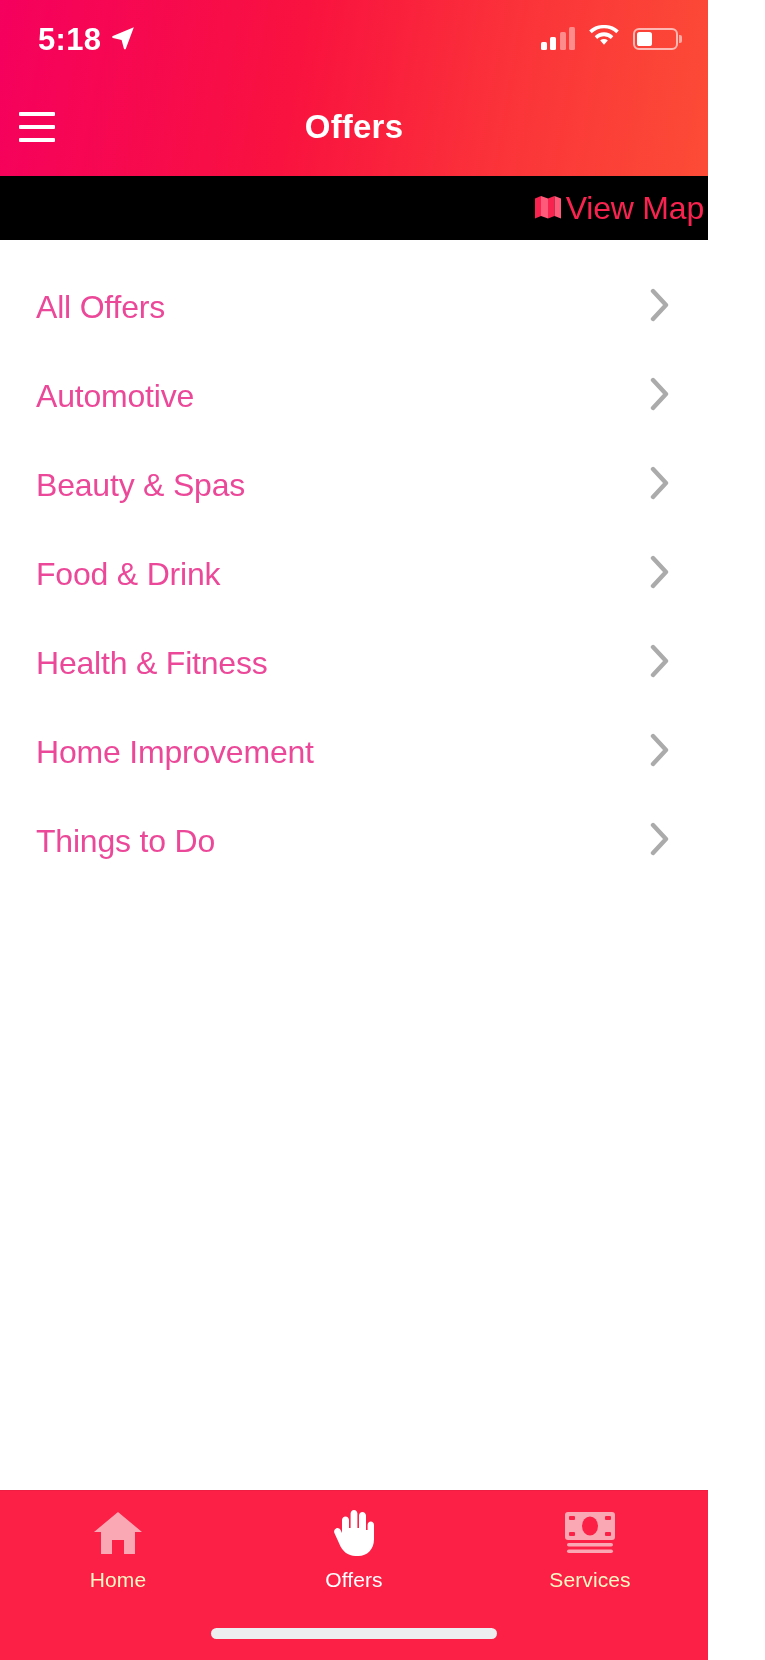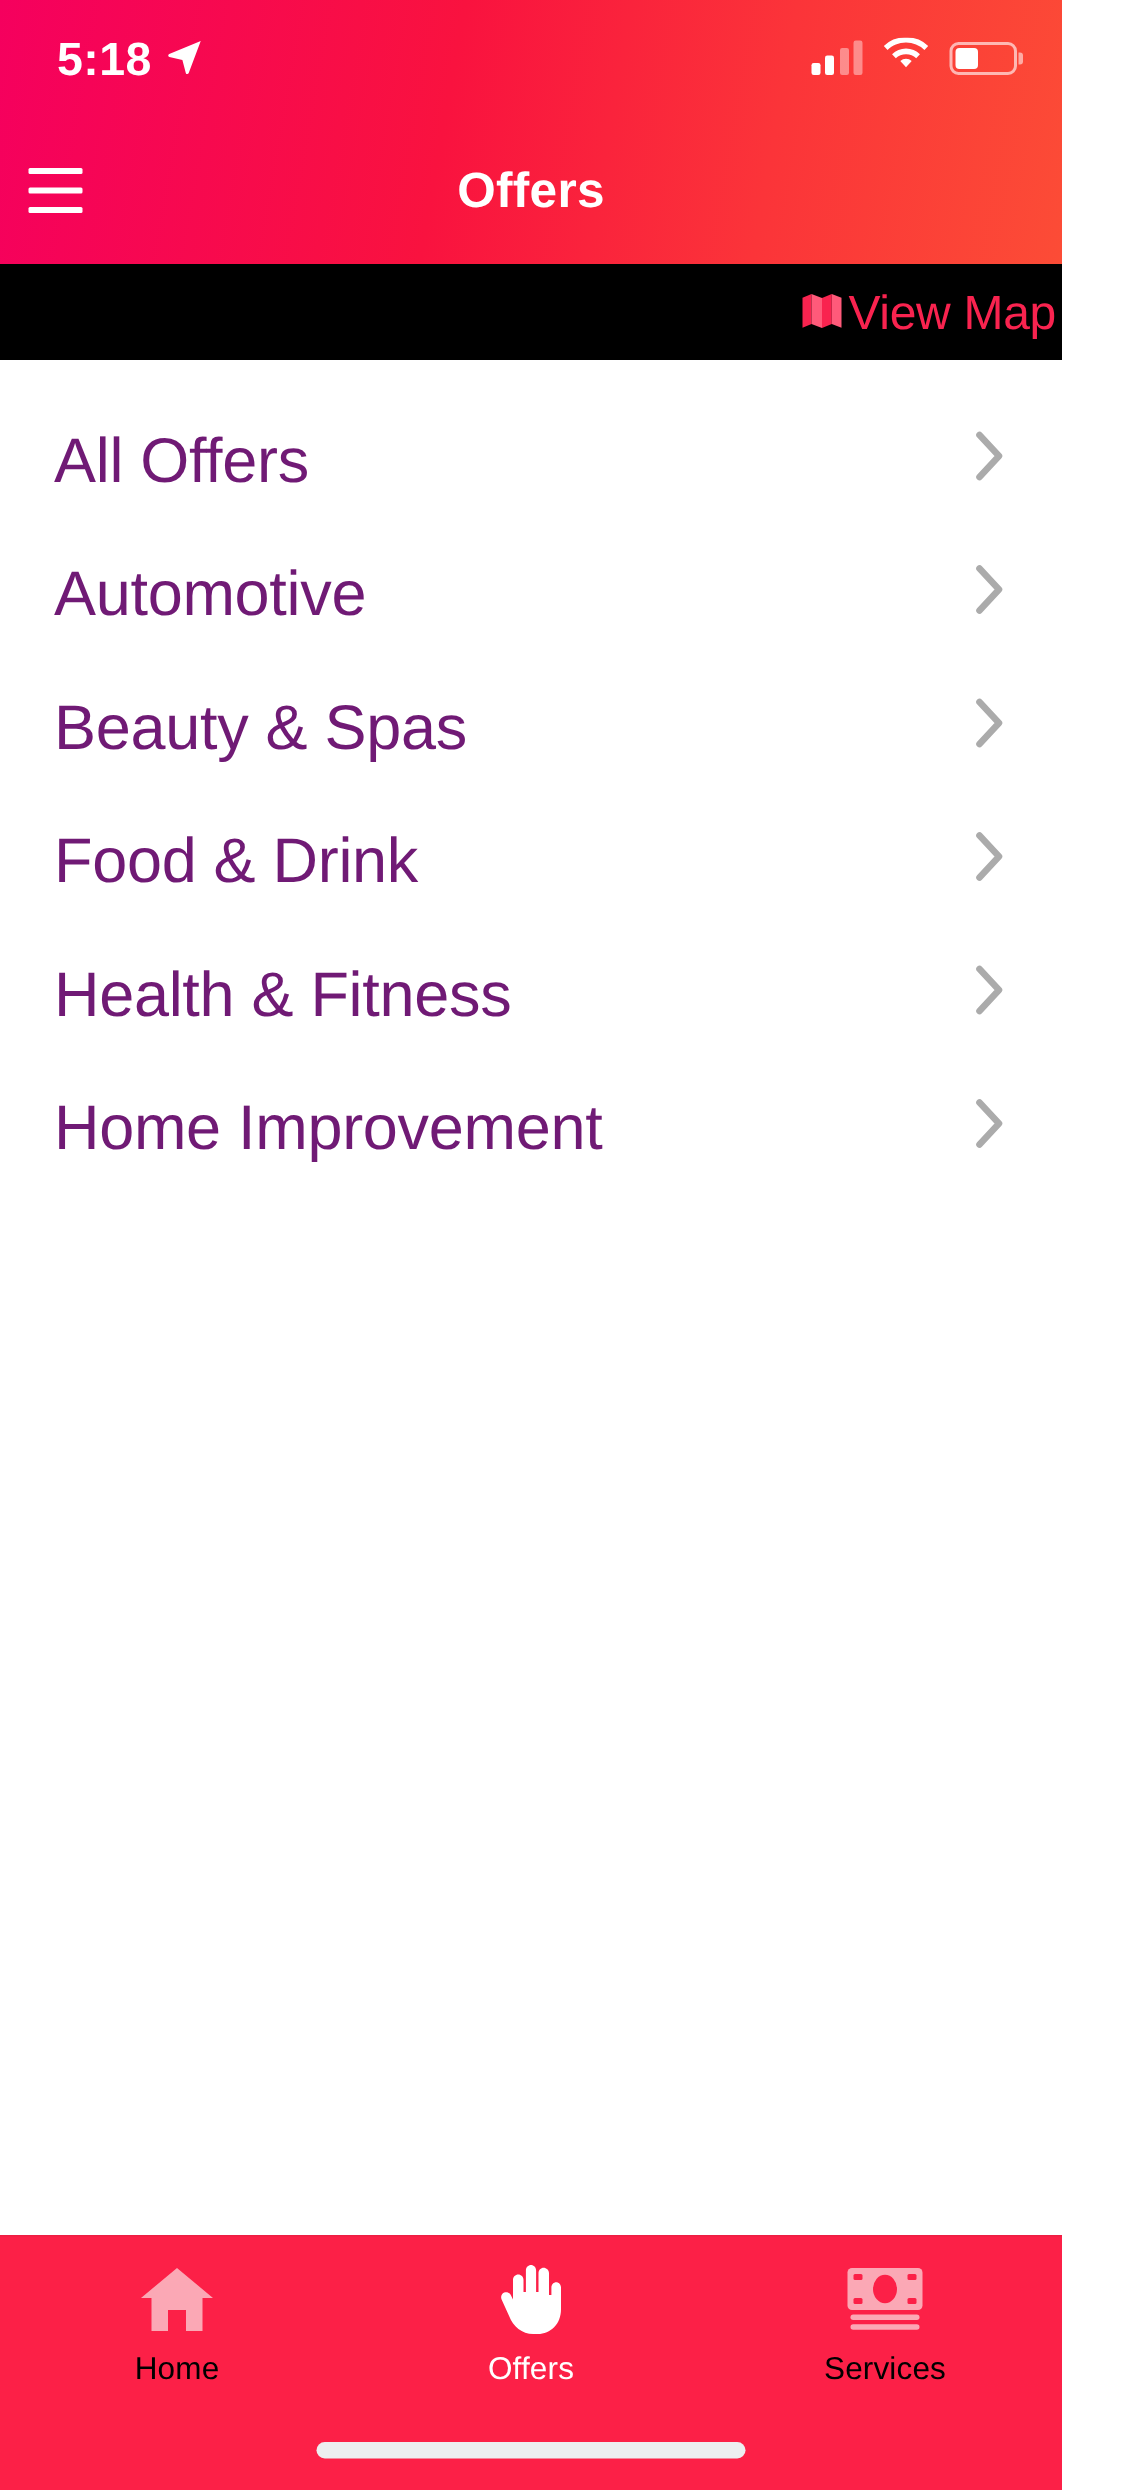--- a/index.html
+++ b/index.html
@@ -77,36 +77,36 @@
     color:#F9234F; font-size:32px; letter-spacing:-.2px;
   }
 
   
   .list { flex:1 1 auto; background:#fff; padding-top:22px; overflow:hidden; }
   .list-item {
     height:89px; display:flex; align-items:center; justify-content:space-between;
     padding:0 38px 0 36px; cursor:pointer; background:#fff;
   }
   .list-label {
-    font-size:42px; color:#701a75; letter-spacing:-.2px; line-height:1;
+    font-size:32px; color:#ec4899; letter-spacing:-.2px; line-height:1;
   }
   .chevron { display:block; flex:0 0 auto; }
 
   
   .tabbar {
     flex:0 0 170px; height:170px; background:#FC2047;
     display:flex; align-items:flex-start; position:relative;
     border-top:1px solid rgba(0,0,0,.06);
   }
   .tab {
     flex:1 1 0; display:flex; flex-direction:column; align-items:center;
     justify-content:flex-start; gap:10px; padding-top:17px; cursor:pointer;
   }
   .tab-icon { height:50px; display:flex; align-items:center; justify-content:center; }
-  .tab-label { font-size:21px; color:#000000; letter-spacing:.1px; }
+  .tab-label { font-size:21px; color:#fef9c3; letter-spacing:.1px; }
   .tab.active .tab-label { color:#ffffff; }
   .home-indicator {
     position:absolute; bottom:21px; left:50%; transform:translateX(-50%);
     width:286px; height:11px; background:#EDEEF0; border-radius:6px;
   }
 </style>
 </head>
 <body>
 
 <div class="phone">
@@ -217,20 +217,28 @@
       <span class="list-label">Home Improvement</span>
       <span class="chevron">
         <svg width="20" height="34" viewBox="0 0 20 34">
             <path d="M3 3l13 14L3 31" stroke="#ABABAB" stroke-width="4.4" fill="none" stroke-linecap="round" stroke-linejoin="round"></path>
           </svg>
       </span>
     </div>
 
 
 
+    <div class="list-item">
+      <span class="list-label">Things to Do</span>
+      <span class="chevron">
+        <svg width="20" height="34" viewBox="0 0 20 34">
+            <path d="M3 3l13 14L3 31" stroke="#ABABAB" stroke-width="4.4" fill="none" stroke-linecap="round" stroke-linejoin="round"></path>
+          </svg>
+      </span>
+    </div>
 
   </div>
 
   <div class="tabbar">
 
     <div class="tab">
       <span class="tab-icon">
         <svg width="52" height="46" viewBox="0 0 52 46">
           <path d="M26 2 2 22h7v22h11V30h12v14h11V22h7L26 2z" fill="#FBA8B5"></path>
         </svg>

